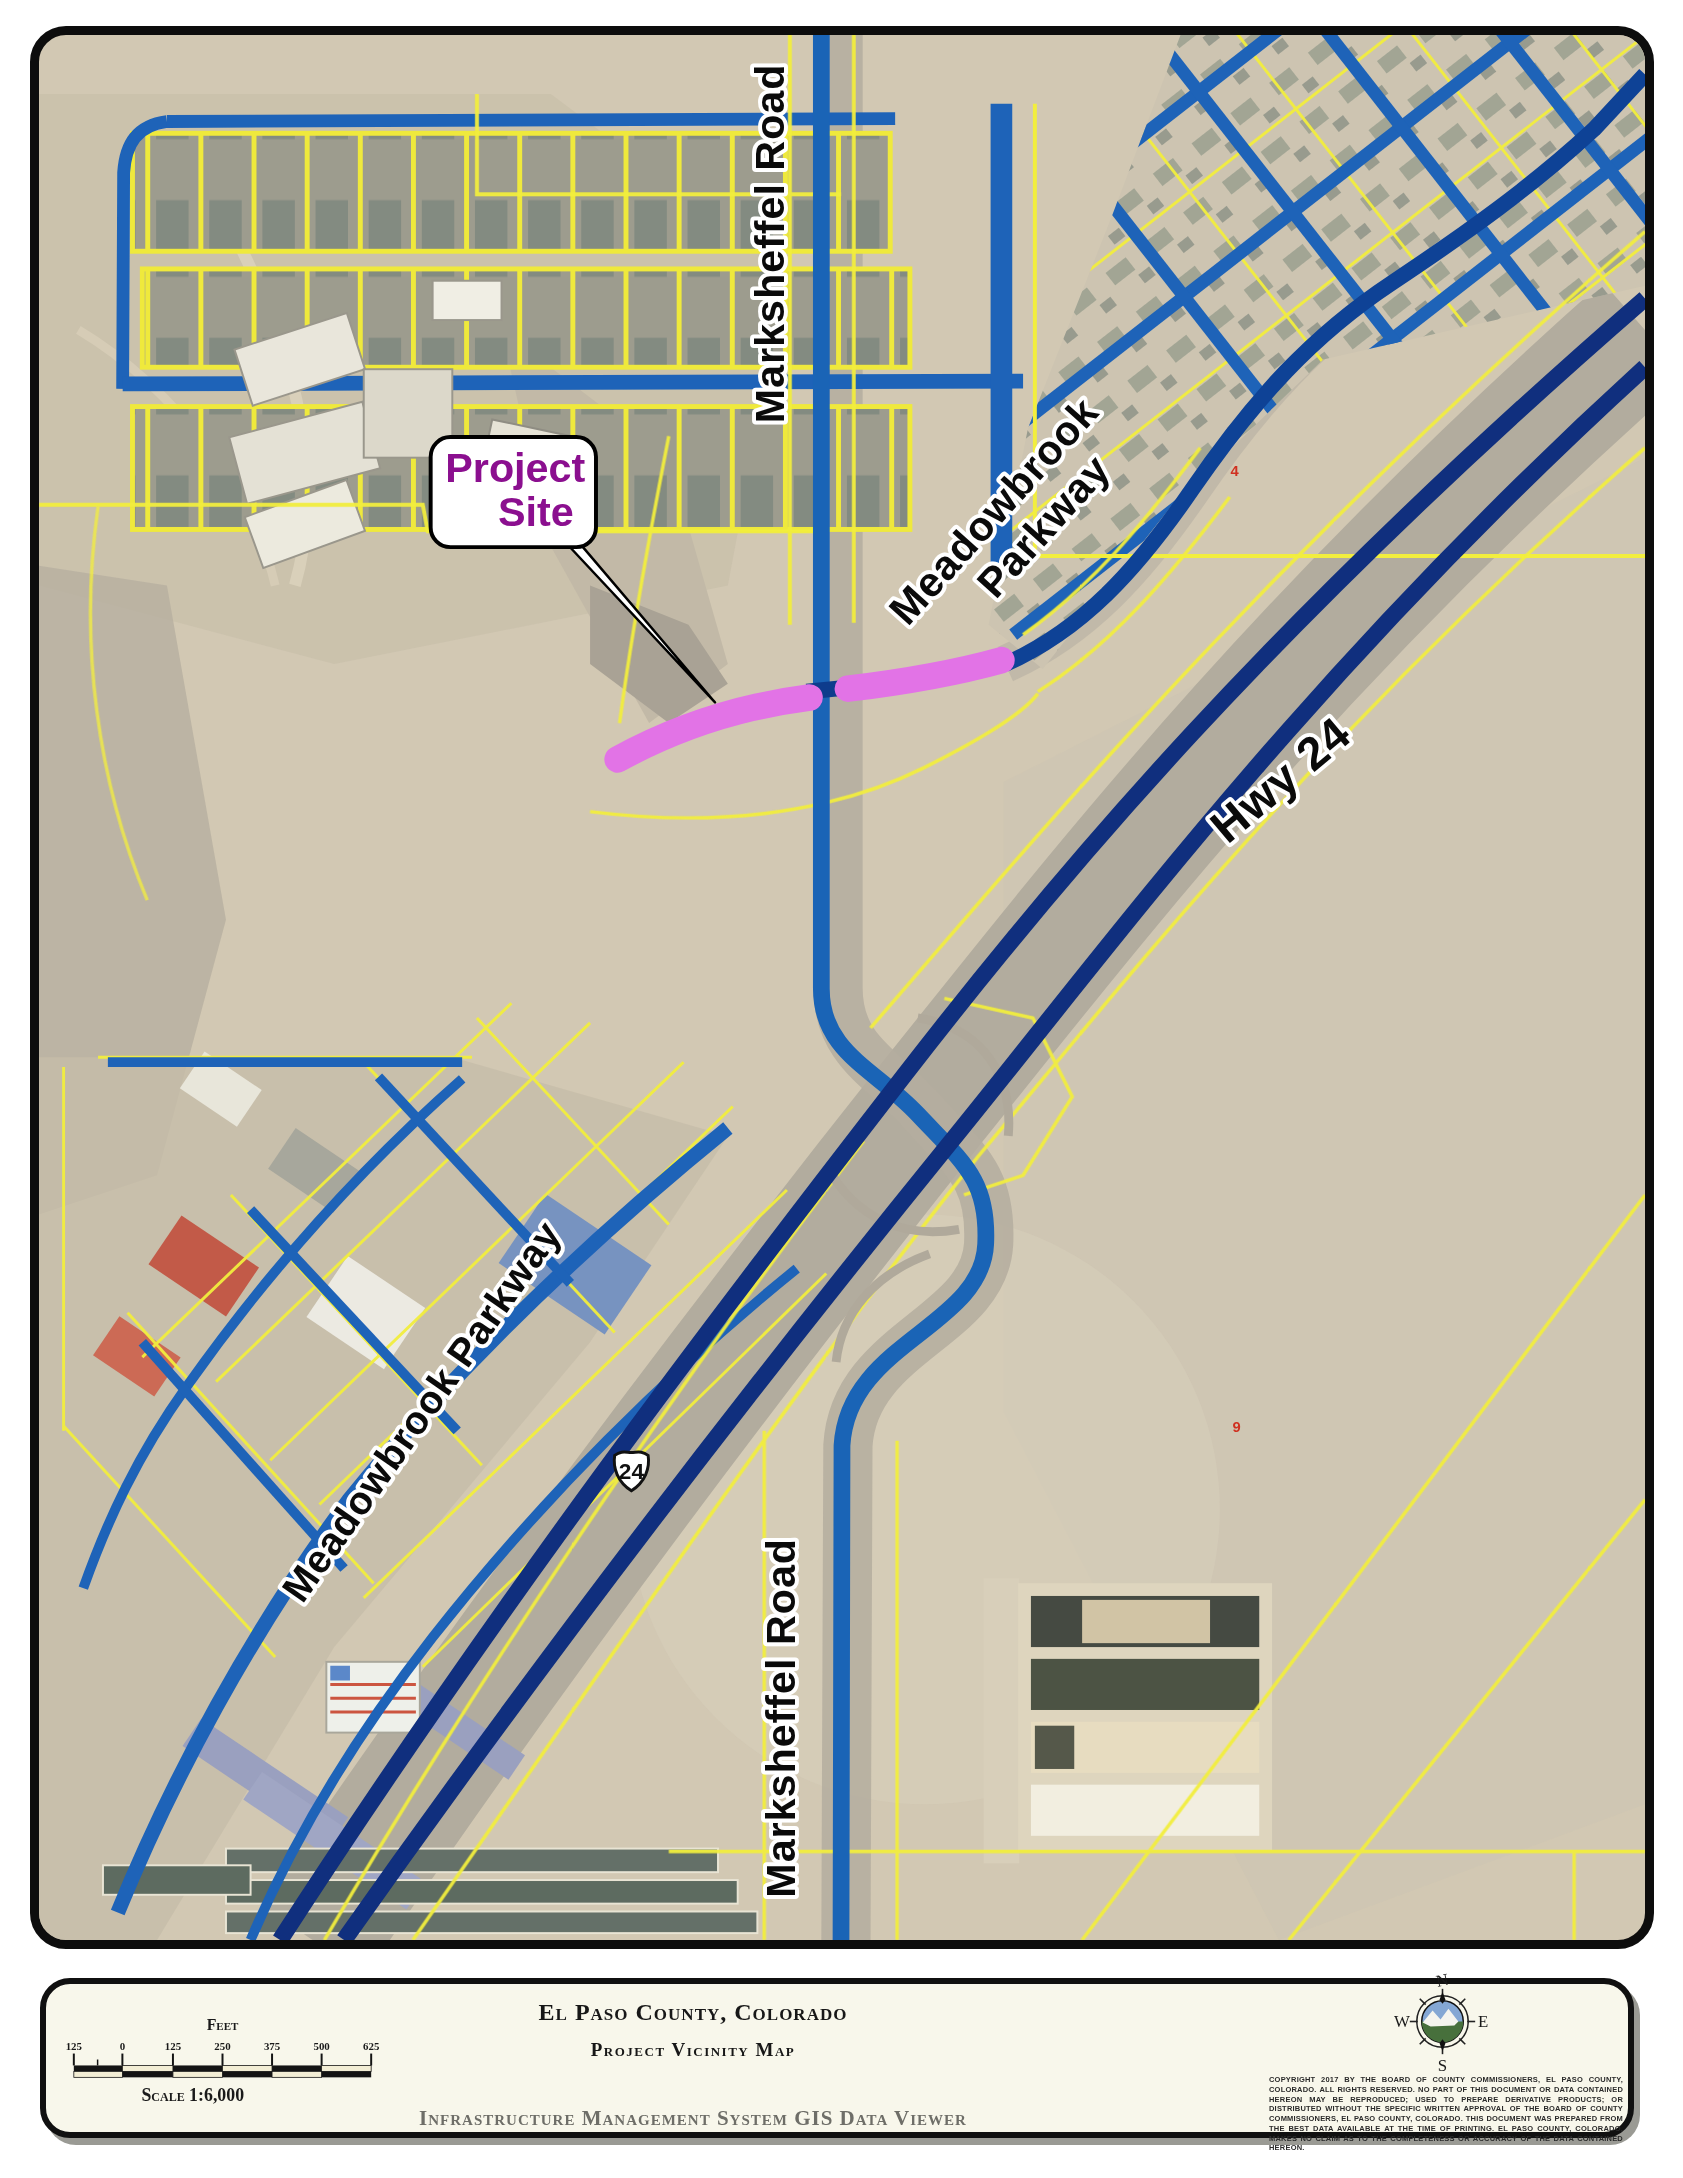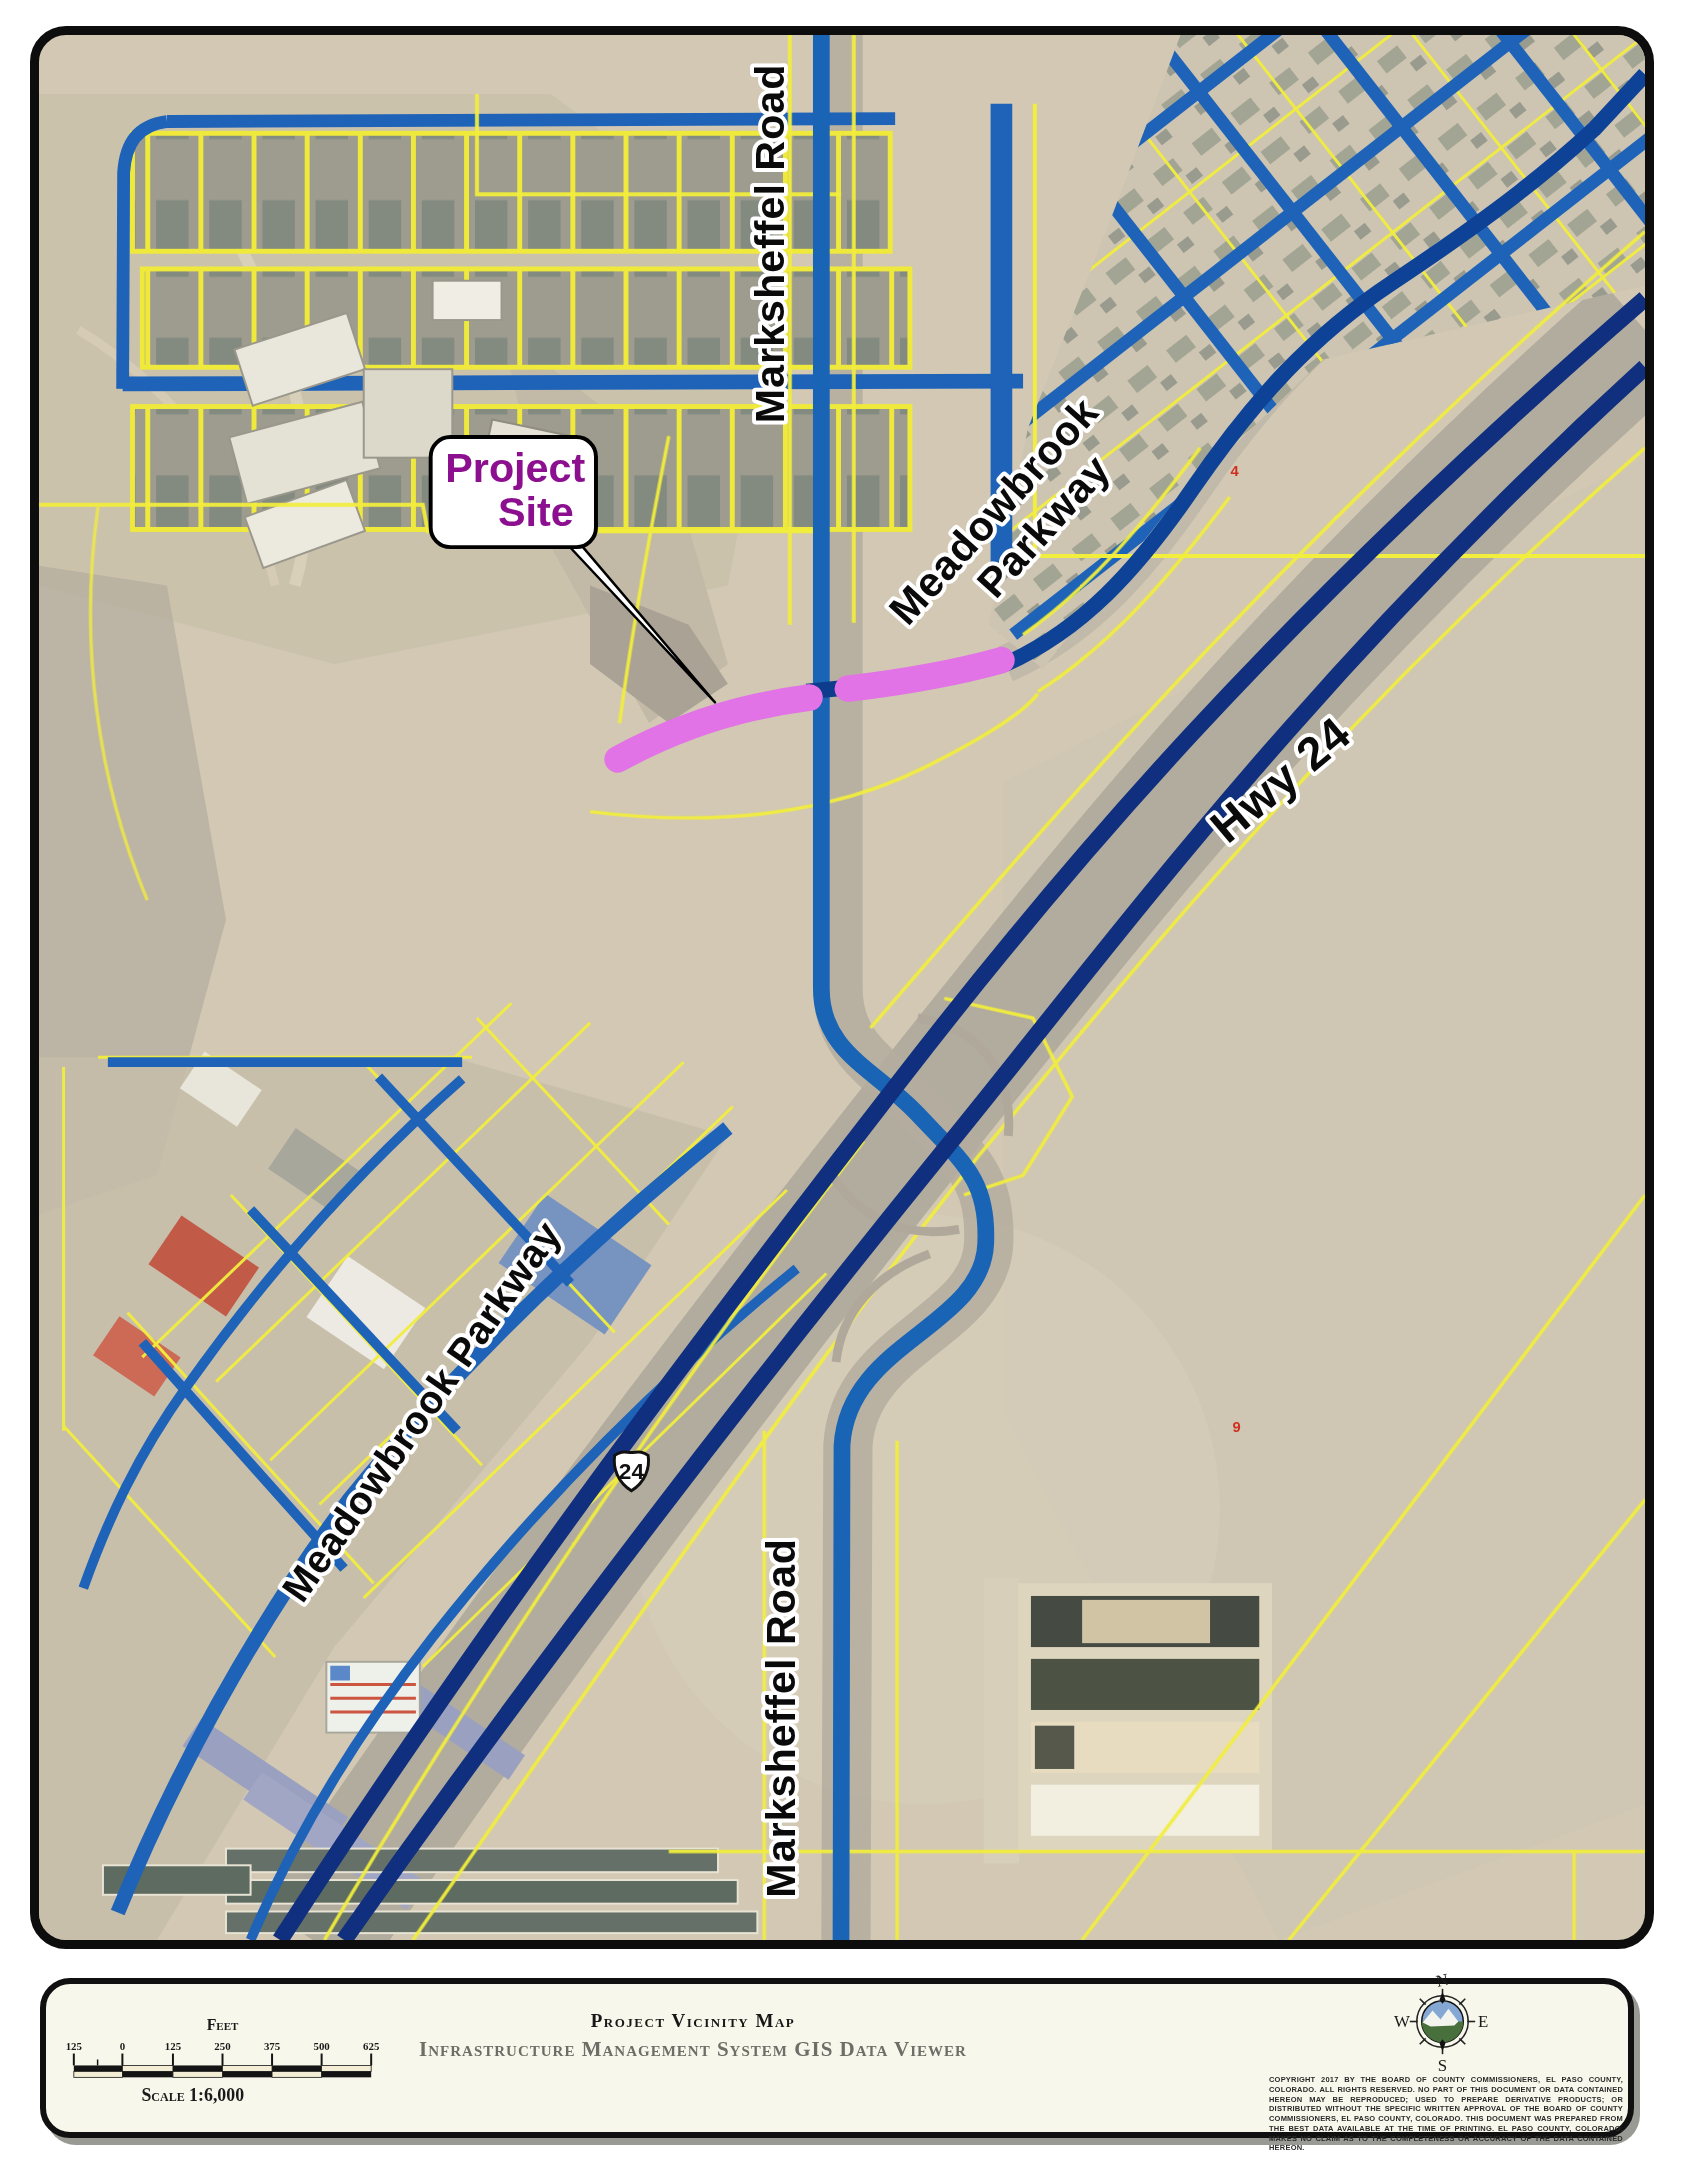--- a/index.html
+++ b/index.html
@@ -35,21 +35,21 @@
     box-sizing:border-box;border:6px solid #101010;border-radius:30px;
     background:#f8f7eb;box-shadow:6px 7px 0 #9a9a94;
   }
   .titles{
     position:absolute;left:386px;top:1998px;width:614px;text-align:center;
     font-family:"Liberation Serif",serif;font-variant:small-caps;color:#171717;
   }
   .titles .t1{font-size:24px;font-weight:700;letter-spacing:1px;line-height:29px;}
   .titles .t2{font-size:25px;font-weight:700;letter-spacing:1px;line-height:27px;}
   .titles .t3{font-size:19px;font-weight:700;letter-spacing:1.5px;line-height:27px;margin-top:9px;}
-  .titles .t4{font-size:21px;font-weight:700;letter-spacing:1px;line-height:30px;color:#6e6e68;}
+  .titles .t4{font-size:21px;font-weight:700;letter-spacing:1px;line-height:30px;color:#6e6e68;margin-top:40px;}
 
   .scalebar-svg{position:absolute;left:54px;top:2010px;}
   .sb-cap{font-family:"Liberation Serif",serif;font-variant:small-caps;font-weight:700;fill:#1a1a1a;}
   .sb-num{font-family:"Liberation Serif",serif;font-weight:700;font-size:11px;fill:#1a1a1a;}
 
   .compass-svg{position:absolute;left:1393px;top:1970px;}
   .cp-letter{font-family:"Liberation Serif",serif;font-size:17px;fill:#1a1a1a;}
 
   .copyright{
     position:absolute;left:1269px;top:2075px;width:354px;
@@ -307,20 +307,21 @@
       <rect x="69" y="60" width="51" height="6" fill="#141414"></rect>
     <rect x="120" y="60" width="50" height="6" fill="#f2edd4" stroke="#141414" stroke-width="0.8"></rect>
       <rect x="170" y="60" width="50" height="6" fill="#141414"></rect>
     <rect x="220" y="60" width="50" height="6" fill="#f2edd4" stroke="#141414" stroke-width="0.8"></rect>
       <rect x="270" y="60" width="50" height="6" fill="#141414"></rect>
   </g>
   <text class="sb-cap" x="140" y="90" font-size="18" text-anchor="middle">Scale 1:6,000</text>
 </svg>
 
 <div class="titles">
+  <div class="t1">El Paso County, Colorado</div>
   <div class="t3">Project Vicinity Map</div>
   <div class="t4">Infrastructure Management System GIS Data Viewer</div>
 </div>
 
 <svg class="compass-svg" width="99" height="103" viewBox="0 0 100 104">
   <g stroke="#222" stroke-width="1.6">
     <line x1="50" y1="19" x2="50" y2="27"></line>
       <line x1="50" y1="77" x2="50" y2="85"></line>
     <line x1="17" y1="52" x2="25" y2="52"></line>
       <line x1="75" y1="52" x2="83" y2="52"></line>

